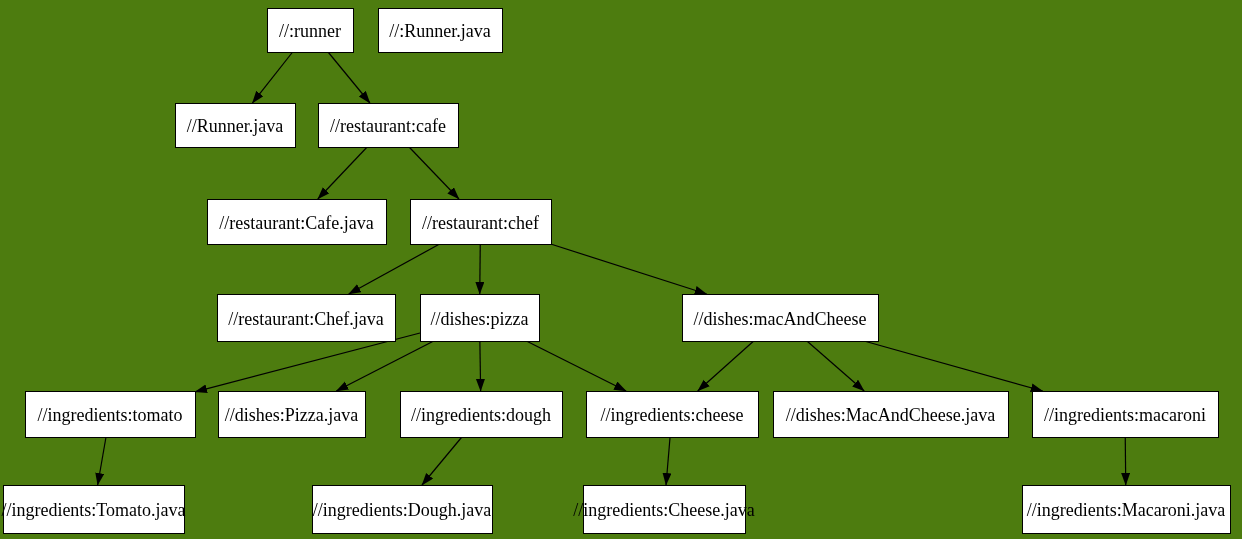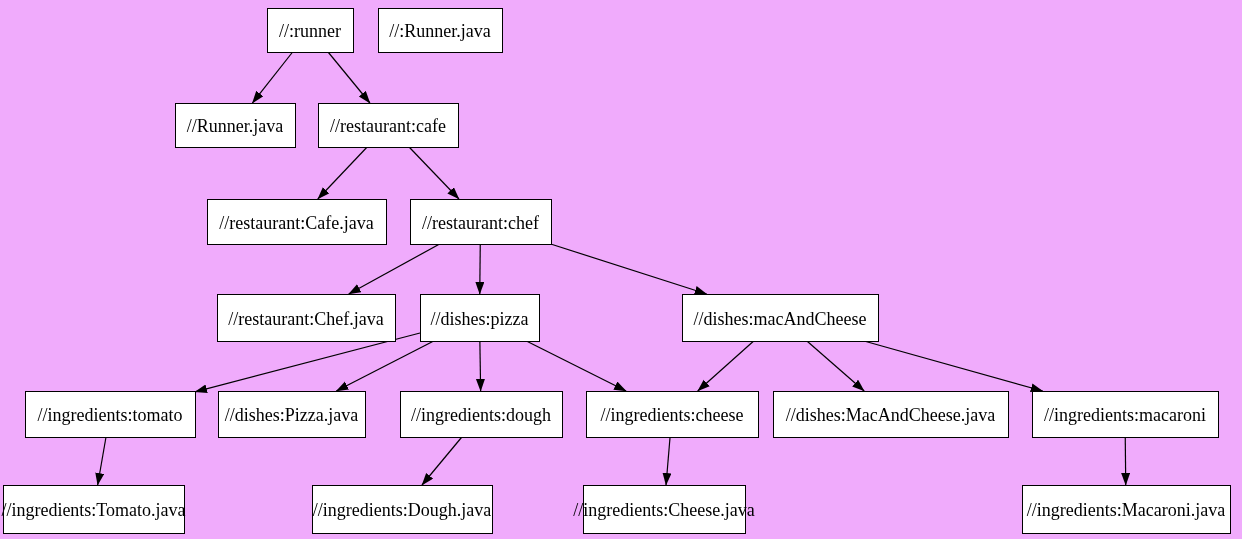--- a/index.html
+++ b/index.html
@@ -7,21 +7,21 @@
     padding: 0;
     background: #ffffff;
     width: 1242px;
     height: 539px;
     overflow: hidden;
   }
   #graph-wrap {
     position: relative;
     width: 1242px;
     height: 539px;
-    background: #f0abfc;
+    background: #4d7c0f;
   }
   svg {
     display: block;
   }
   text.node-label {
     font-family: "Liberation Serif", "DejaVu Serif", serif;
     font-size: 18px;
     fill: #000000;
   }
 </style>

